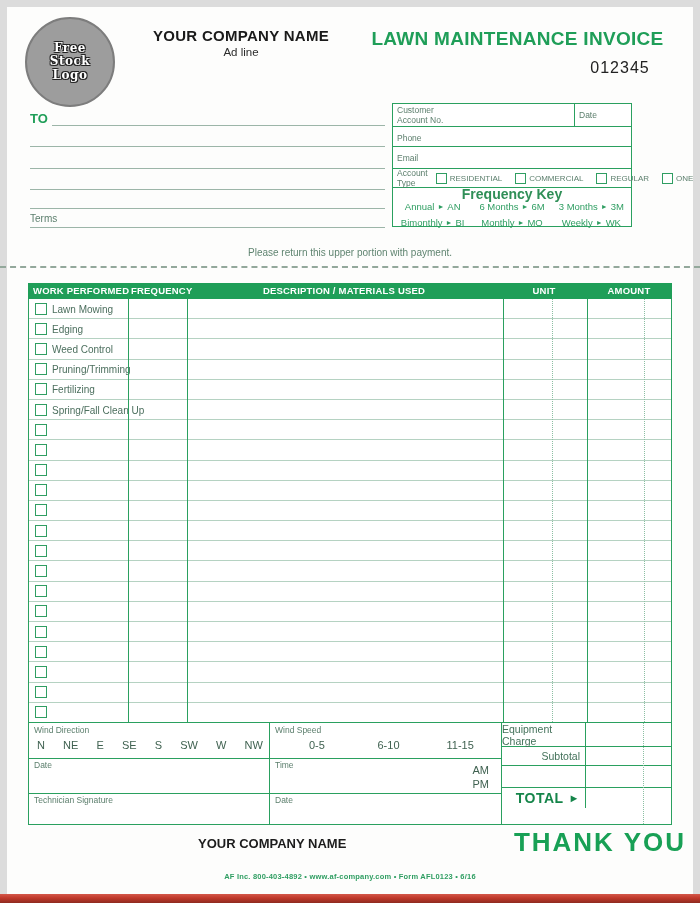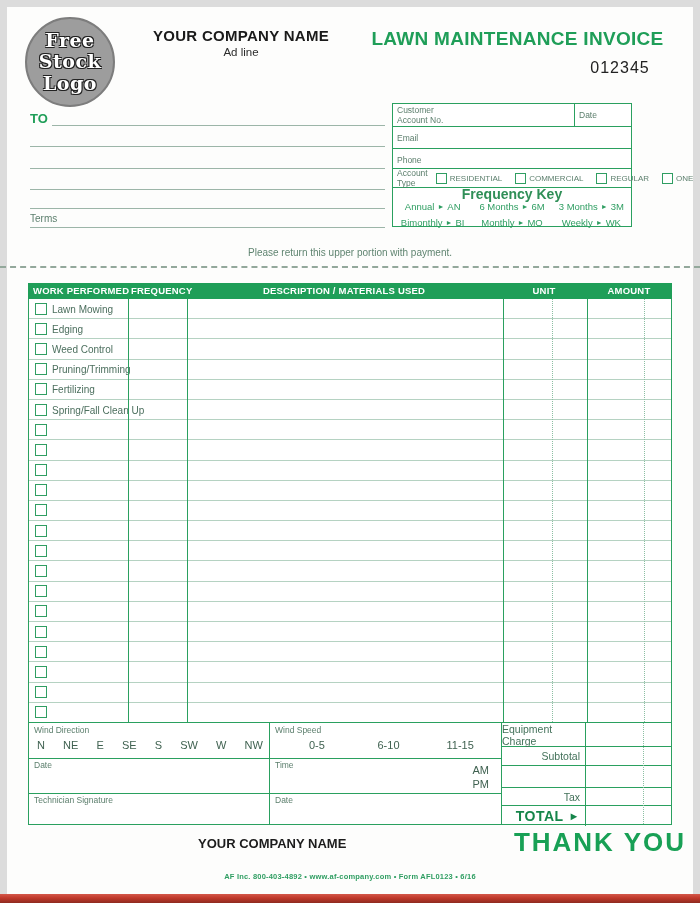--- a/index.html
+++ b/index.html
@@ -4,21 +4,21 @@
 <style>
   html,body{margin:0;padding:0;background:#fff;}
   .page{position:relative;width:700px;height:903px;background:#fdfdfc;overflow:hidden;
         font-family:"Liberation Sans","DejaVu Sans",sans-serif;color:#222;}
   .frame{position:absolute;inset:0;border:7px solid #dcdcdc;border-bottom:none;pointer-events:none;z-index:40;}
 
   
   .logo{position:absolute;left:25px;top:17px;width:86px;height:86px;border-radius:50%;
         background:#9d9d9d;border:2px solid #7d7d7d;display:flex;flex-direction:column;
         align-items:center;justify-content:center;}
-  .logo-line{font-family:"DejaVu Serif","Liberation Serif",serif;font-weight:bold;font-size:19px;
+  .logo-line{font-family:"DejaVu Serif","Liberation Serif",serif;font-weight:bold;font-size:12px;
         color:#fff;line-height:1.12;letter-spacing:.5px;
         text-shadow:-1px -1px 0 #222,1px -1px 0 #222,-1px 1px 0 #222,1px 1px 0 #222;}
   .company{position:absolute;left:115px;top:27px;width:252px;text-align:center;}
   .c-name{font-size:15px;font-weight:bold;letter-spacing:.3px;color:#1a1a1a;}
   .c-line{font-size:11.5px;color:#2b2b2b;margin-top:2px;}
   .inv-title{position:absolute;left:345px;top:28px;width:345px;text-align:center;
         font-size:19px;font-weight:bold;color:#1f9e58;letter-spacing:.3px;}
   .inv-no{position:absolute;left:550px;top:59px;width:140px;text-align:center;
         font-size:16px;letter-spacing:1px;color:#222;}
 
@@ -130,25 +130,25 @@
   <div class="custbox">
     <div class="crow r1">
       <div class="clabel2">
         <div>Customer</div>
         <div>Account No.</div>
       </div>
       <div class="datecell">
         <span class="clabel">Date</span>
       </div>
     </div>
+    <div class="crow r2">
+      <span class="clabel">Phone</span>
+    </div>
     <div class="crow r3">
       <span class="clabel">Email</span>
-    </div>
-    <div class="crow r2">
-      <span class="clabel">Phone</span>
     </div>
     <div class="crow r4">
       <div class="clabel2">
         <div>Account</div>
         <div>Type</div>
       </div>
       <div class="acct-options" id="acct-options">
           <span class="acct-item">
             <span class="cb"></span>
             <span>RESIDENTIAL</span>
@@ -309,26 +309,20 @@
           <span>Subtotal</span>
         </div>
         <div class="t-amount"></div>
       </div>
       <div class="t-row" style="height: 22px;">
         <div class="t-label">
           <span></span>
         </div>
         <div class="t-amount"></div>
       </div>
-      <div class="t-row" style="height: 18px;">
-        <div class="t-label">
-          <span>Tax</span>
-        </div>
-        <div class="t-amount"></div>
-      </div>
       <div class="t-row t-total" style="height: 20px;">
         <div class="t-label">
           <span>TOTAL</span>
           <span class="t-arrow">►</span>
         </div>
         <div class="t-amount"></div>
       </div>
       <div class="vdot" style="left: 141px;"></div>
     </div>
 

